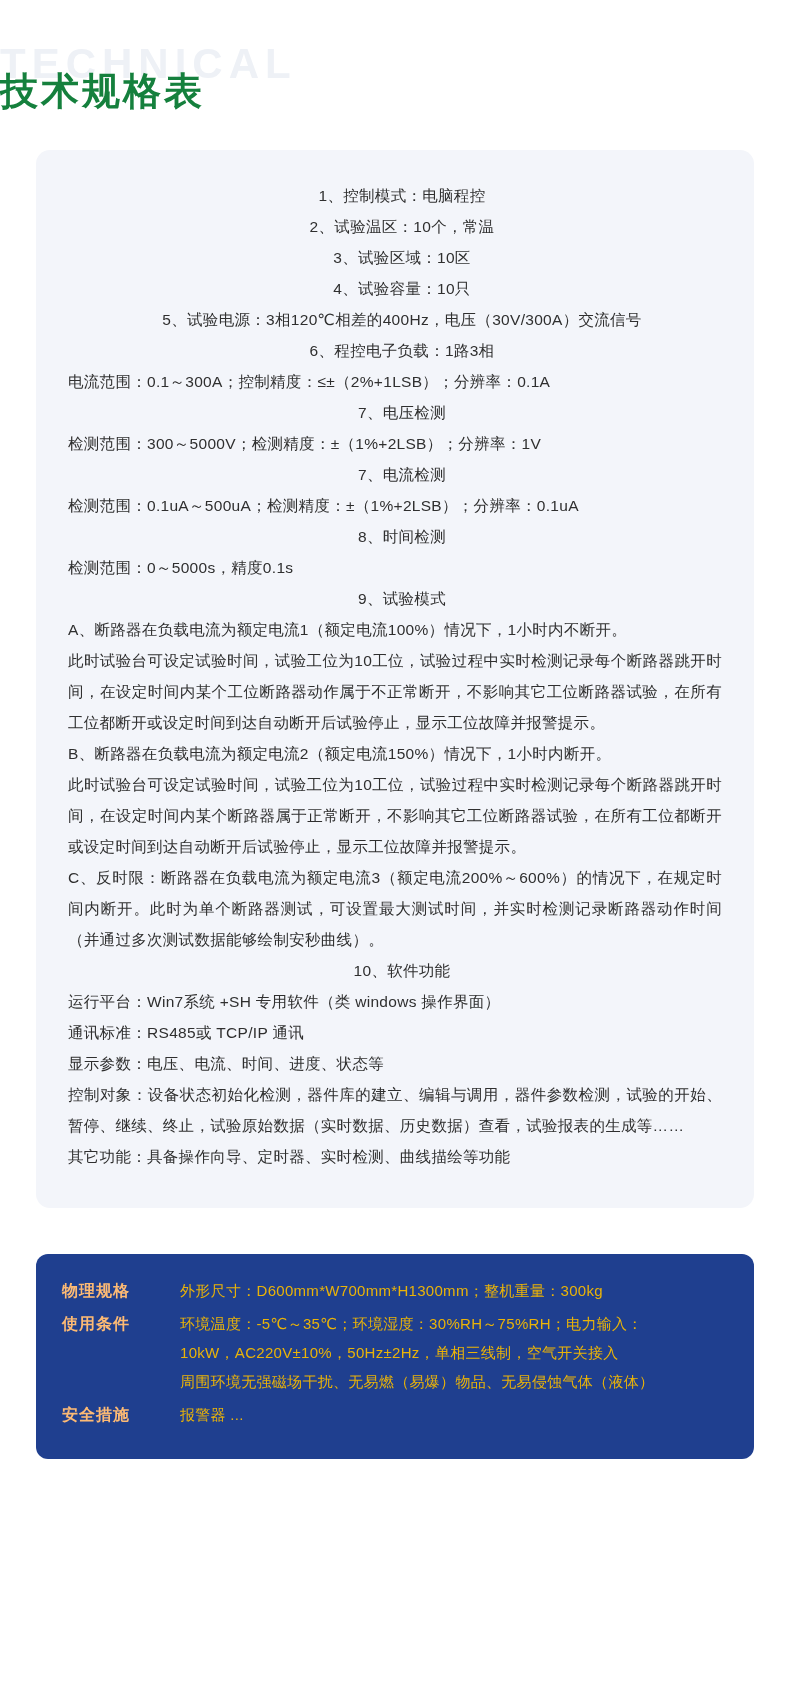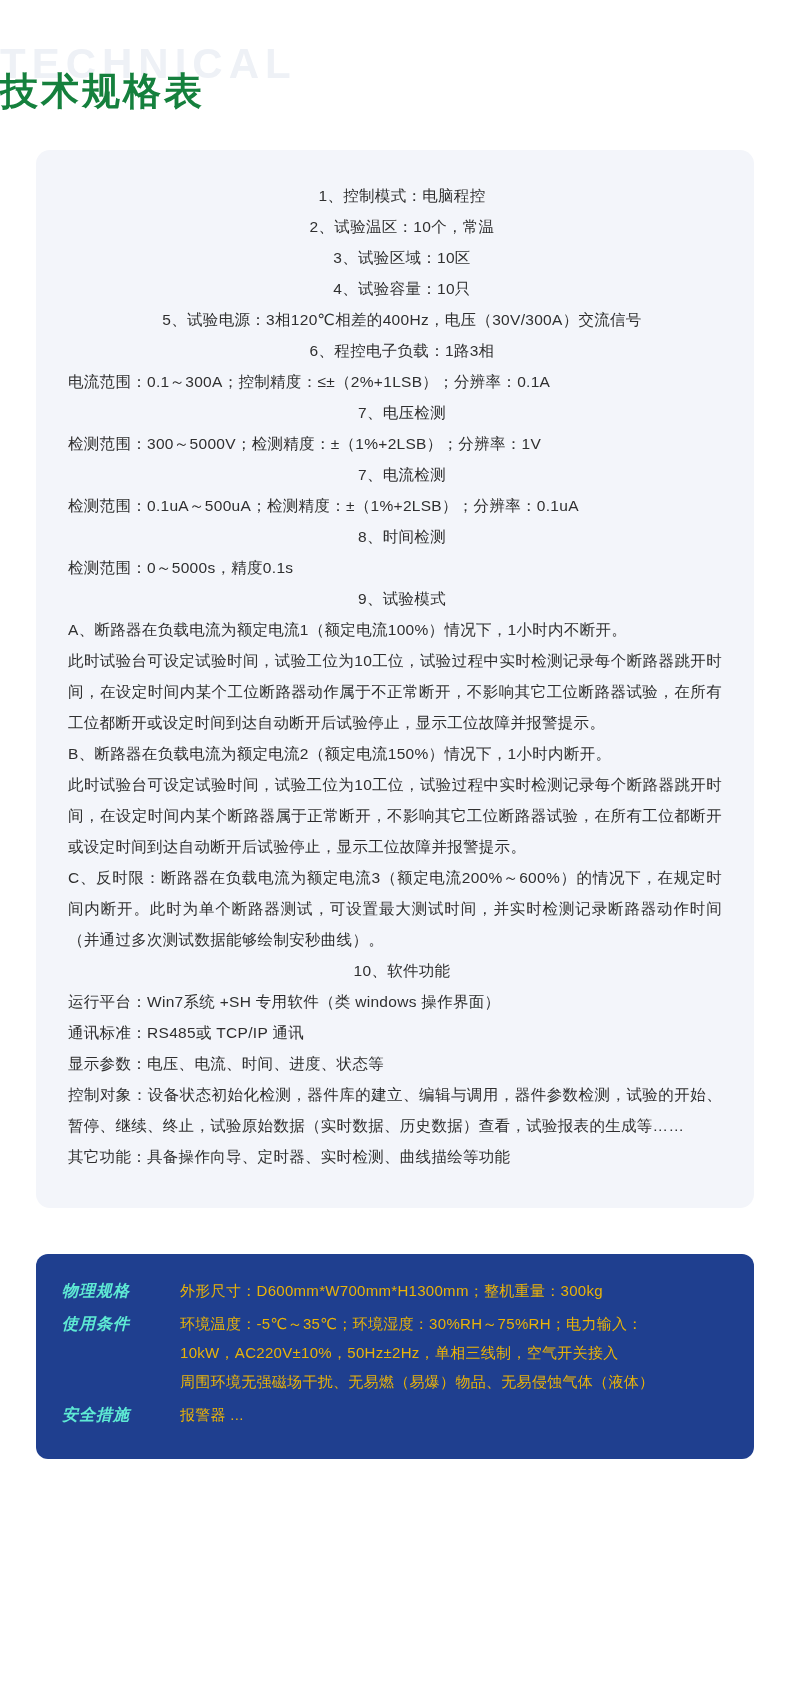--- a/index.html
+++ b/index.html
@@ -76,24 +76,23 @@
   }
   .brow {
     display: flex;
     align-items: flex-start;
     margin-bottom: 4px;
   }
   .blabel {
     flex: 0 0 118px;
     font-size: 16px;
     font-weight: bold;
-    color: #5eead4;
+    color: #fdba74;
     line-height: 29px;
     letter-spacing: 1px;
-    font-style: italic;
   }
   .bvalue {
     flex: 1 1 auto;
     font-size: 15px;
     line-height: 29px;
     color: #eab308;
     letter-spacing: 0.3px;
   }
   .bvalue .sub {
     display: block;

